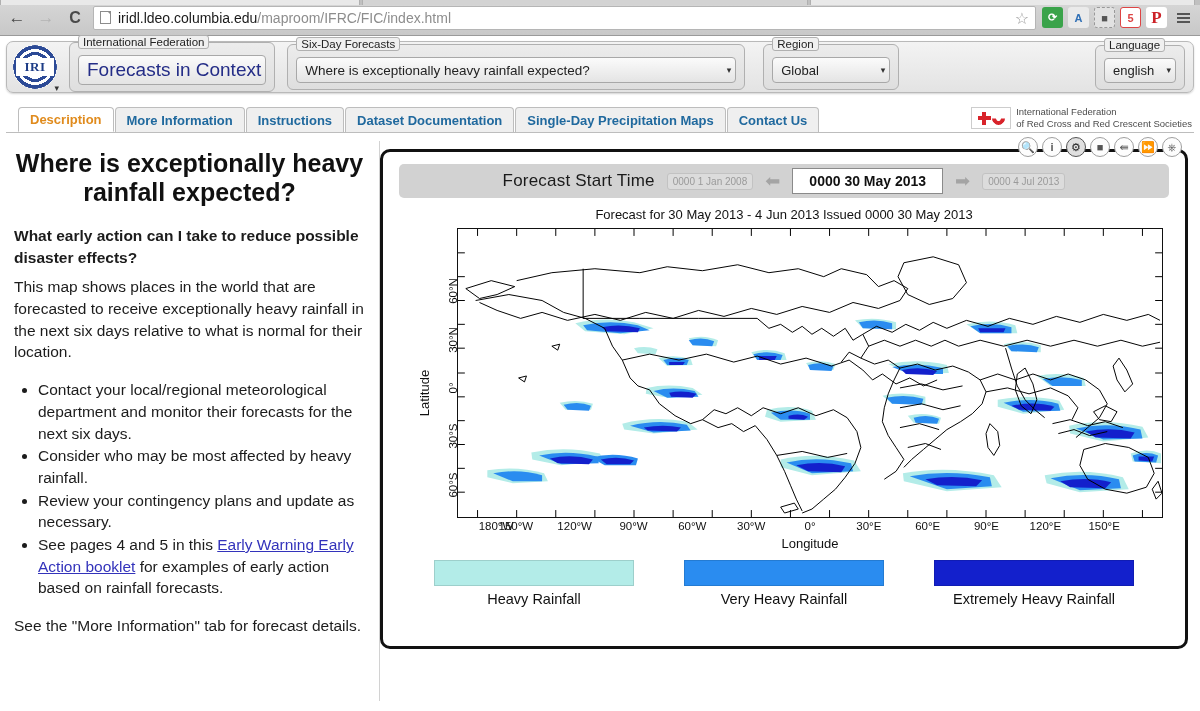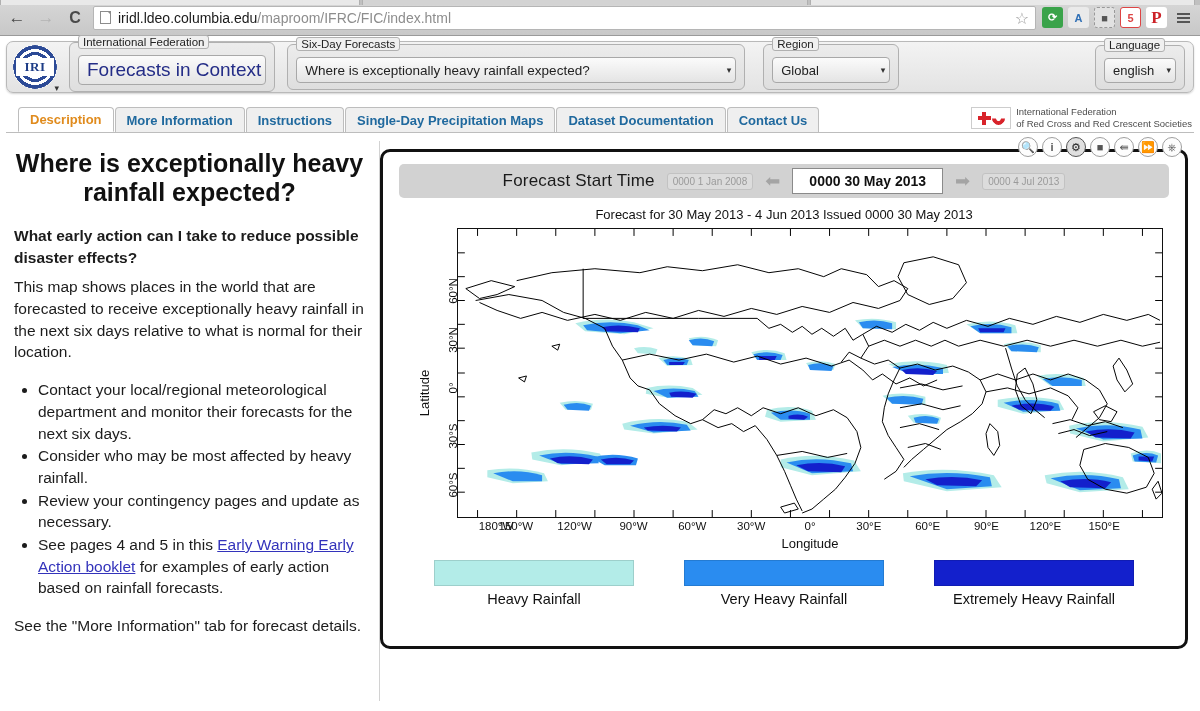--- a/index.html
+++ b/index.html
@@ -348,22 +348,22 @@
         <span>english</span>
         <span class="caret">▾</span>
       </div>
     </div>
   </div>
 
   <div id="tabbar">
     <div class="tab active">Description</div>
     <div class="tab">More Information</div>
     <div class="tab">Instructions</div>
+    <div class="tab">Dataset Documentation</div>
     <div class="tab">Single-Day Precipitation Maps</div>
-    <div class="tab">Dataset Documentation</div>
     <div class="tab">Contact Us</div>
     <div id="ifrc-logo">
       <div id="ifrc-mark">
         <span class="cross"></span>
         <span class="crescent"></span>
       </div>
       <div id="ifrc-text">
         <div>International Federation</div>
         <div>of Red Cross and Red Crescent Societies</div>
       </div>
@@ -372,21 +372,21 @@
 
   <div id="main">
 
     <div id="left-col">
       <div id="doc-title">Where is exceptionally heavy rainfall expected?</div>
       <p id="question-heading">What early action can I take to reduce possible disaster effects?</p>
       <p id="intro-para">This map shows places in the world that are forecasted to receive exceptionally heavy rainfall in the next six days relative to what is normal for their location.</p>
       <ul id="action-list">
         <li>Contact your local/regional meteorological department and monitor their forecasts for the next six days.</li>
         <li>Consider who may be most affected by heavy rainfall.</li>
-        <li>Review your contingency pages and update as necessary.</li>
+        <li>Review your contingency plans and update as necessary.</li>
         <li><span>See pages 4 and 5 in this </span><a href="#">Early Warning Early Action booklet</a><span> for examples of early action based on rainfall forecasts.</span></li>
       </ul>
       <p id="footer-para">See the "More Information" tab for forecast details.</p>
     </div>
 
     <div id="right-col">
 
       <div id="panel-toolbar">
         <div class="tool-icon">🔍</div>
         <div class="tool-icon">

